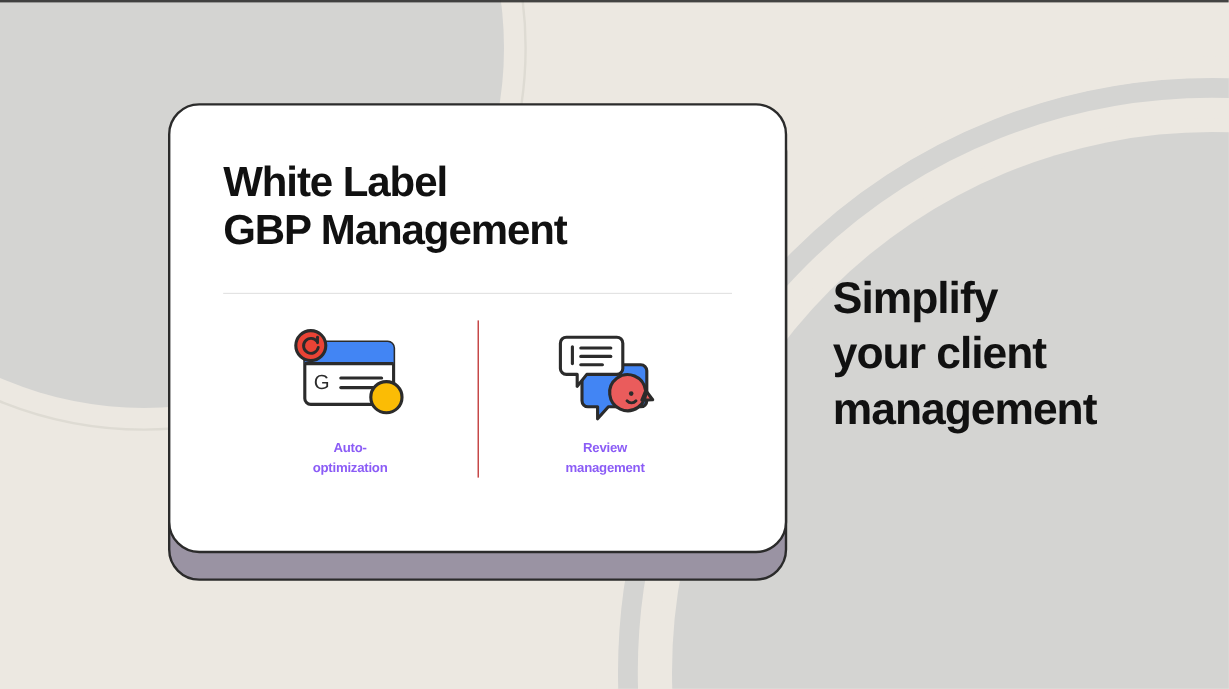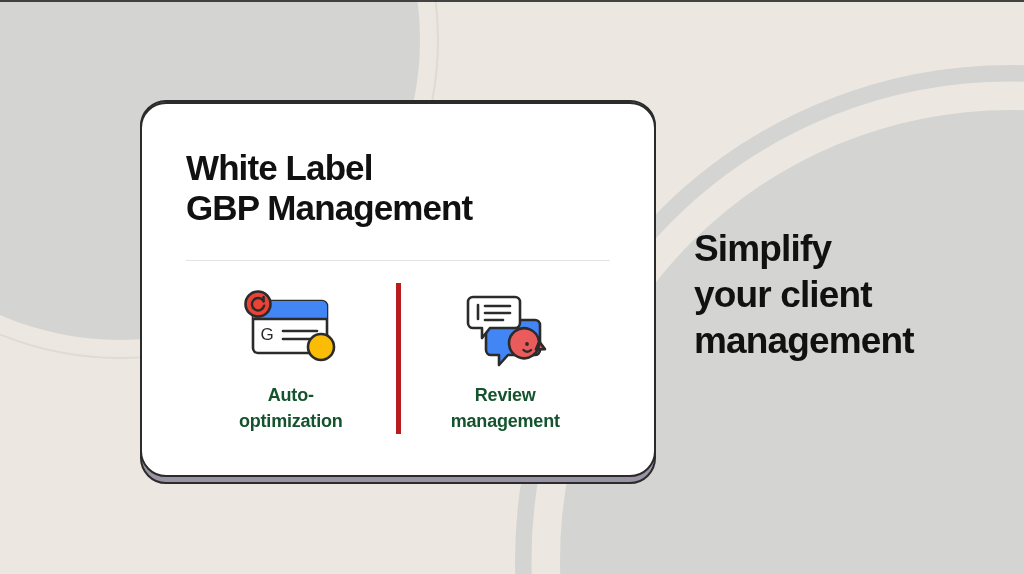--- a/index.html
+++ b/index.html
@@ -50,21 +50,21 @@
     width: 516px;
     height: 384px;
     background: #9a93a3;
     border: 2px solid #2b2b2b;
     border-radius: 26px;
   }
 
   .card {
     position: absolute;
     left: 0;
-    top: 16px;
+    top: 0;
     width: 516px;
     height: 375px;
     background: #ffffff;
     border: 2px solid #2b2b2b;
     border-radius: 26px;
     padding: 44px 44px 0 44px;
   }
 
   .card-title {
     font-size: 35px;
@@ -88,37 +88,37 @@
 
   .feature {
     flex: 1;
     display: flex;
     flex-direction: column;
     align-items: center;
     padding: 0 6px;
   }
 
   .feature + .feature {
-    border-left: 5px solid #b91c1c;
+    border-left: 1px solid #b91c1c;
   }
 
   .feature-icon {
     height: 96px;
     display: flex;
     align-items: center;
     justify-content: center;
   }
 
   .feature-label {
     margin-top: 4px;
-    font-size: 18px;
+    font-size: 11px;
     line-height: 1.42;
     font-weight: bold;
     text-align: center;
-    color: #14532d;
+    color: #8b5cf6;
     letter-spacing: -0.2px;
     white-space: pre-line;
   }
 
   
   .side-headline {
     position: absolute;
     left: 694px;
     top: 226px;
     width: 300px;

